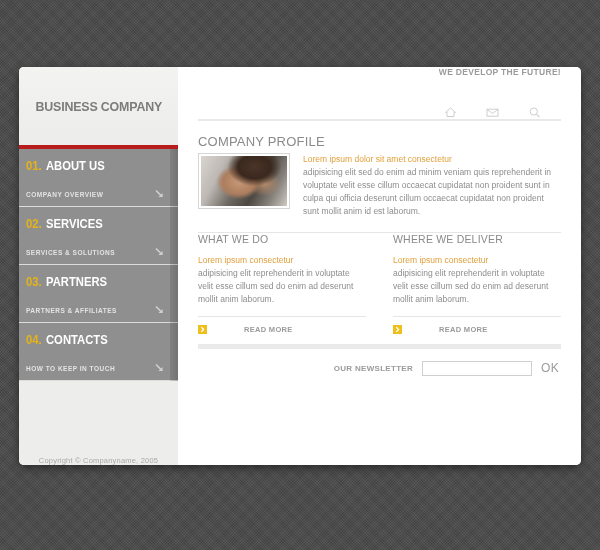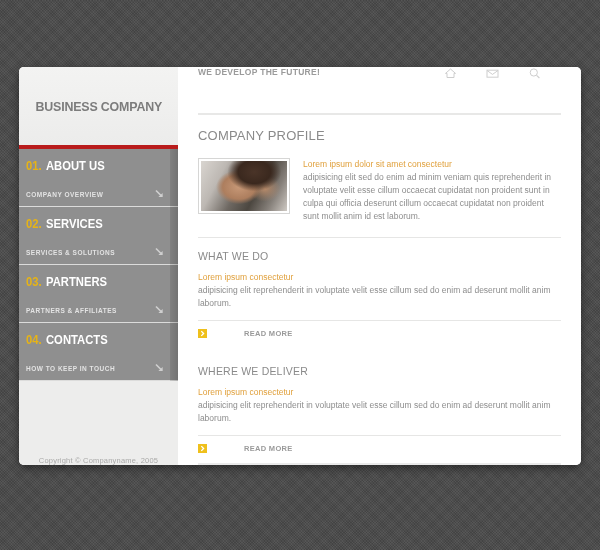--- a/index.html
+++ b/index.html
@@ -152,24 +152,25 @@
 
   
   #main {
     flex: 1 1 auto;
     background: #ffffff;
     padding: 0 20px;
     position: relative;
   }
 
   #topbar {
-    height: 46px;
-    display: flex;
-    align-items: flex-start;
+    height: 52px;
+    display: flex;
+    align-items: flex-end;
     justify-content: space-between;
+    flex-direction: column;
   }
   #tagline {
     font-size: 8.5px;
     font-weight: bold;
     letter-spacing: 0.3px;
     color: #9b9b9b;
     font-family: "Liberation Sans Narrow", "Liberation Sans", sans-serif;
   }
   #top-icons {
     display: flex;
@@ -199,21 +200,21 @@
     background: #eaeaea;
     margin: 10px 0 12px 0;
   }
 
   #section-title {
     font-size: 13px;
     color: #8a8a8a;
     font-weight: normal;
     font-family: "Liberation Sans Narrow", "Liberation Sans", sans-serif;
     letter-spacing: 0.2px;
-    margin-bottom: 15px;
+    margin-bottom: 4px;
   }
 
   
   #profile-row {
     display: flex;
     gap: 13px;
     margin-bottom: 14px;
   }
   #profile-photo {
     width: 92px;
@@ -242,22 +243,20 @@
   .body-copy {
     color: #8d8d8d;
     font-size: 8.5px;
     line-height: 1.52;
   }
 
   
   #columns {
     display: flex;
     gap: 27px;
-    margin-top: 12px;
-    flex-direction: column;
   }
   .column { flex: 1 1 0; min-width: 0; }
   .col-title {
     font-size: 10.5px;
     color: #8a8a8a;
     font-weight: normal;
     font-family: "Liberation Sans Narrow", "Liberation Sans", sans-serif;
     letter-spacing: 0.2px;
     margin-bottom: 9px;
   }

